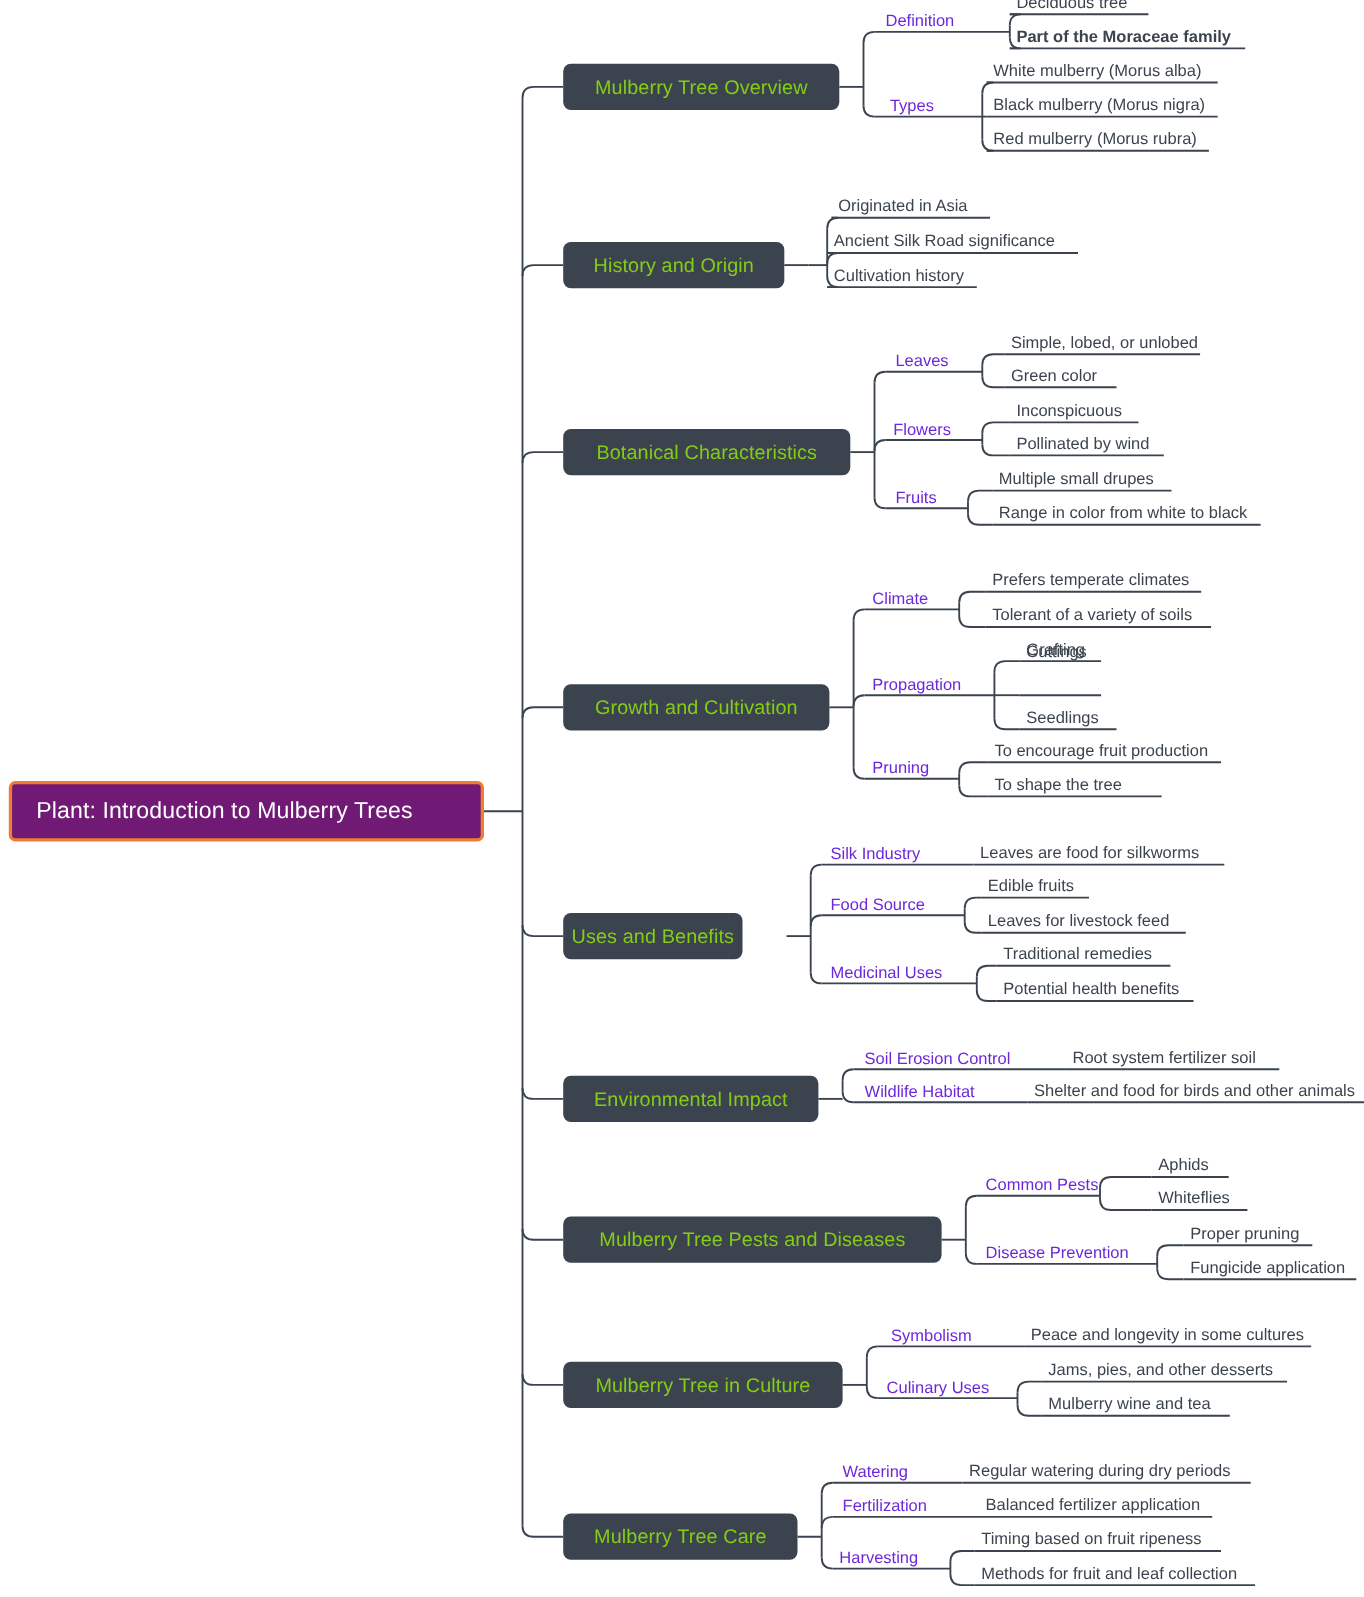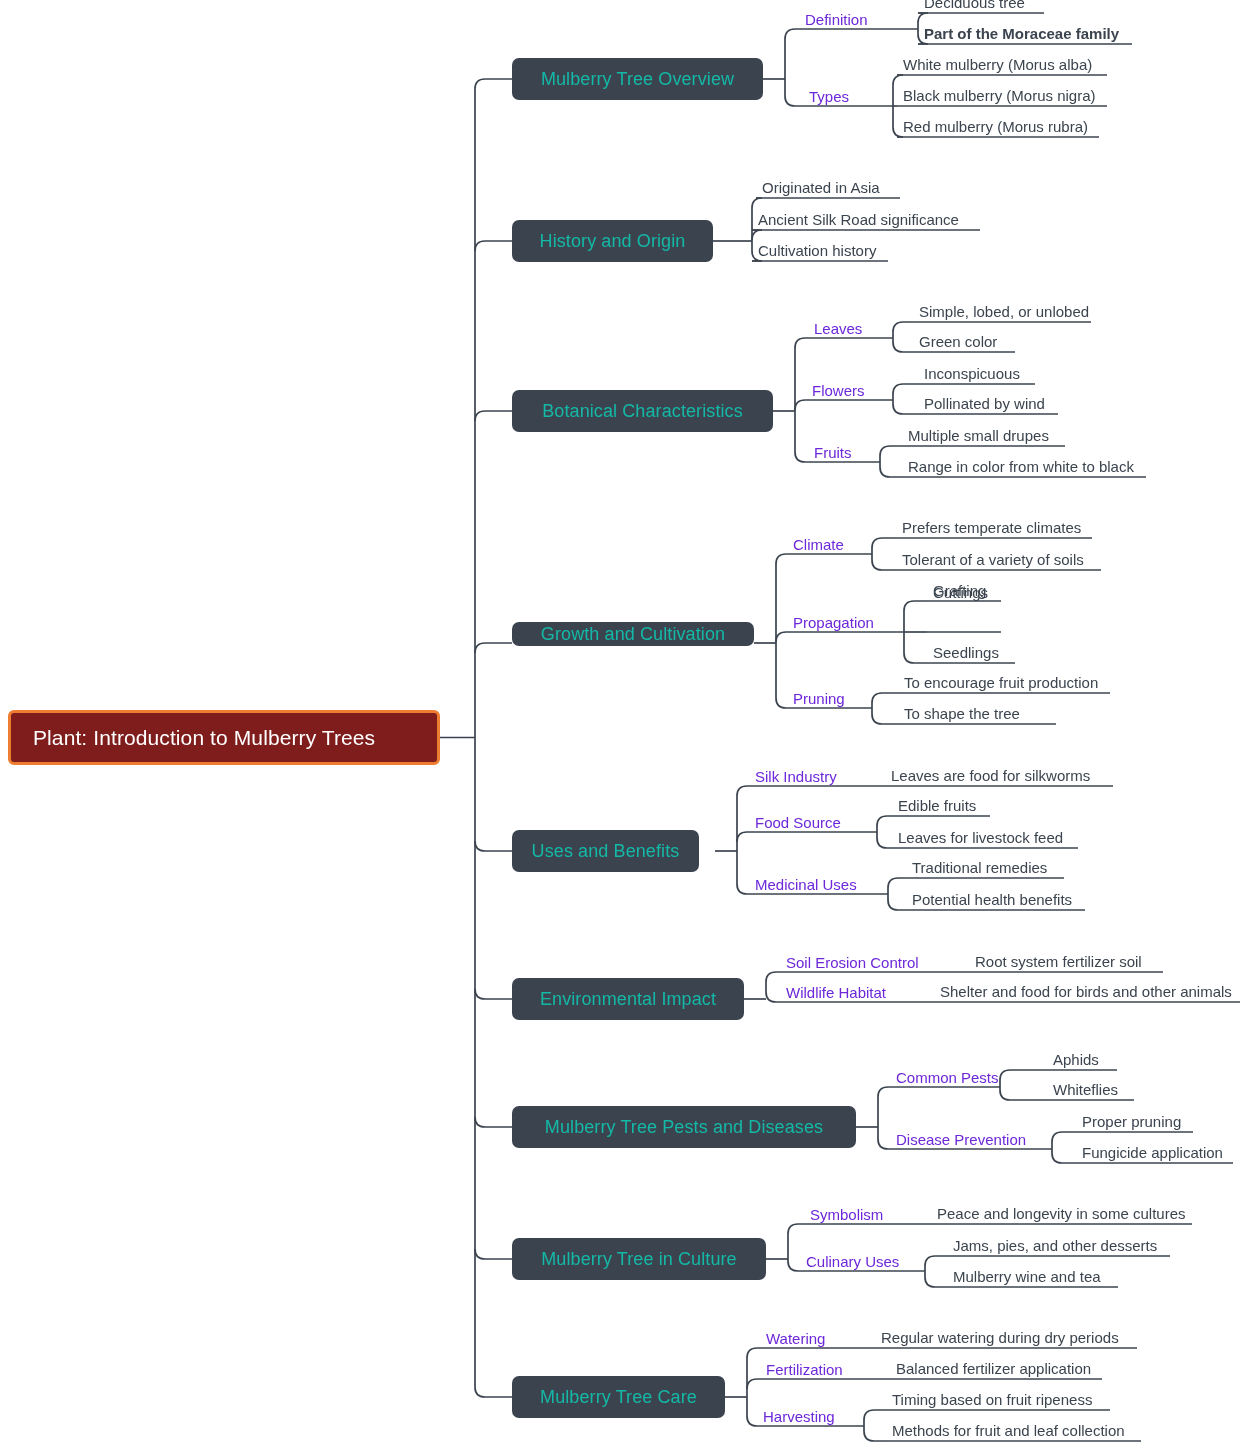--- a/index.html
+++ b/index.html
@@ -20,38 +20,38 @@
     position: absolute;
     left: 0; top: 0;
     width: 1240px;
     height: 1452px;
     pointer-events: none;
   }
   
   .root-node {
     position: absolute;
     box-sizing: border-box;
-    background: #7f1d1d;
+    background: #701a75;
     border: 3px solid #ED7D31;
     border-radius: 6px;
     color: #ffffff;
     font-size: 21px;
     display: flex;
     align-items: center;
     padding-left: 22px;
     letter-spacing: 0.1px;
     white-space: nowrap;
   }
   
   .branch-node {
     position: absolute;
     box-sizing: border-box;
     background: #3b444e;
     border-radius: 7px;
-    color: #14b8a6;
+    color: #84cc16;
     font-size: 18px;
     display: flex;
     align-items: center;
     justify-content: center;
     white-space: nowrap;
     letter-spacing: 0.1px;
   }
   
   .group-label {
     position: absolute;
@@ -251,32 +251,32 @@
       <div class="branch-node" style="left: 512px; top: 390px; width: 261px; height: 42px;">Botanical Characteristics</div>
       <div class="group-label" style="left: 814px; top: 320px;">Leaves</div>
       <div class="leaf-node" style="left: 919px; top: 303px;">Simple, lobed, or unlobed</div>
       <div class="leaf-node" style="left: 919px; top: 333px;">Green color</div>
       <div class="group-label" style="left: 812px; top: 382px;">Flowers</div>
       <div class="leaf-node" style="left: 924px; top: 365px;">Inconspicuous</div>
       <div class="leaf-node" style="left: 924px; top: 395px;">Pollinated by wind</div>
       <div class="group-label" style="left: 814px; top: 444px;">Fruits</div>
       <div class="leaf-node" style="left: 908px; top: 427px;">Multiple small drupes</div>
       <div class="leaf-node" style="left: 908px; top: 458px;">Range in color from white to black</div>
-      <div class="branch-node" style="left: 512px; top: 622px; width: 242px; height: 24px;">Growth and Cultivation</div>
+      <div class="branch-node" style="left: 512px; top: 622px; width: 242px; height: 42px;">Growth and Cultivation</div>
       <div class="group-label" style="left: 793px; top: 536px;">Climate</div>
       <div class="leaf-node" style="left: 902px; top: 519px;">Prefers temperate climates</div>
       <div class="leaf-node" style="left: 902px; top: 551px;">Tolerant of a variety of soils</div>
       <div class="group-label" style="left: 793px; top: 614px;">Propagation</div>
       <div class="leaf-node" style="left: 933px; top: 582px;">Grafting</div>
       <div class="leaf-node" style="left: 933px; top: 584px;">Cuttings</div>
       <div class="leaf-node" style="left: 933px; top: 644px;">Seedlings</div>
       <div class="group-label" style="left: 793px; top: 690px;">Pruning</div>
       <div class="leaf-node" style="left: 904px; top: 674px;">To encourage fruit production</div>
       <div class="leaf-node" style="left: 904px; top: 705px;">To shape the tree</div>
-      <div class="branch-node" style="left: 512px; top: 830px; width: 187px; height: 42px;">Uses and Benefits</div>
+      <div class="branch-node" style="left: 512px; top: 830px; width: 163px; height: 42px;">Uses and Benefits</div>
       <div class="group-label" style="left: 755px; top: 768px;">Silk Industry</div>
       <div class="leaf-node" style="left: 891px; top: 767px;">Leaves are food for silkworms</div>
       <div class="group-label" style="left: 755px; top: 814px; text-align: center;">Food Source</div>
       <div class="leaf-node" style="left: 898px; top: 797px;">Edible fruits</div>
       <div class="leaf-node" style="left: 898px; top: 829px;">Leaves for livestock feed</div>
       <div class="group-label" style="left: 755px; top: 876px;">Medicinal Uses</div>
       <div class="leaf-node" style="left: 912px; top: 859px;">Traditional remedies</div>
       <div class="leaf-node" style="left: 912px; top: 891px;">Potential health benefits</div>
       <div class="branch-node" style="left: 512px; top: 978px; width: 232px; height: 42px;">Environmental Impact</div>
       <div class="group-label" style="left: 786px; top: 954px;">Soil Erosion Control</div>

